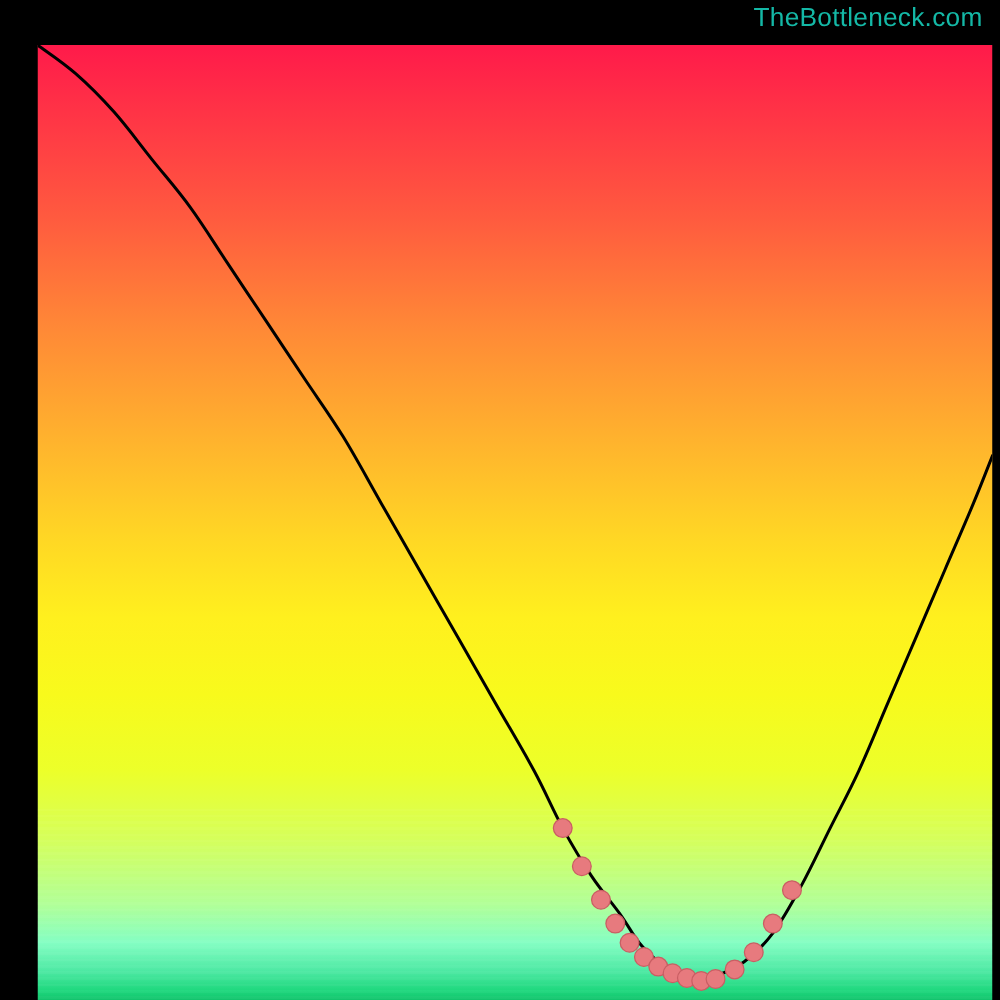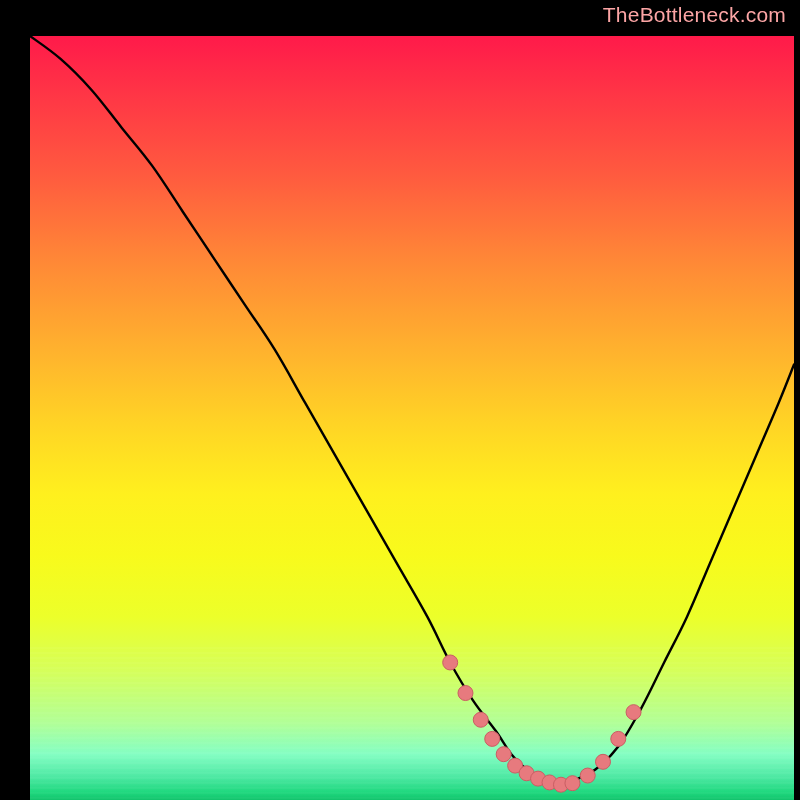--- a/index.html
+++ b/index.html
@@ -69,21 +69,21 @@
     pointer-events: none;
   }
   .svg-layer {
     position: absolute;
     inset: 0;
   }
   .attribution {
     position: absolute;
     top: 3px;
     right: 14px;
-    color: #fca5a5;
+    color: #14b8a6;
     font-size: 21px;
     font-weight: 400;
     letter-spacing: 0.2px;
     user-select: none;
   }
 </style>
 </head>
 <body>
 
 <div class="frame">

